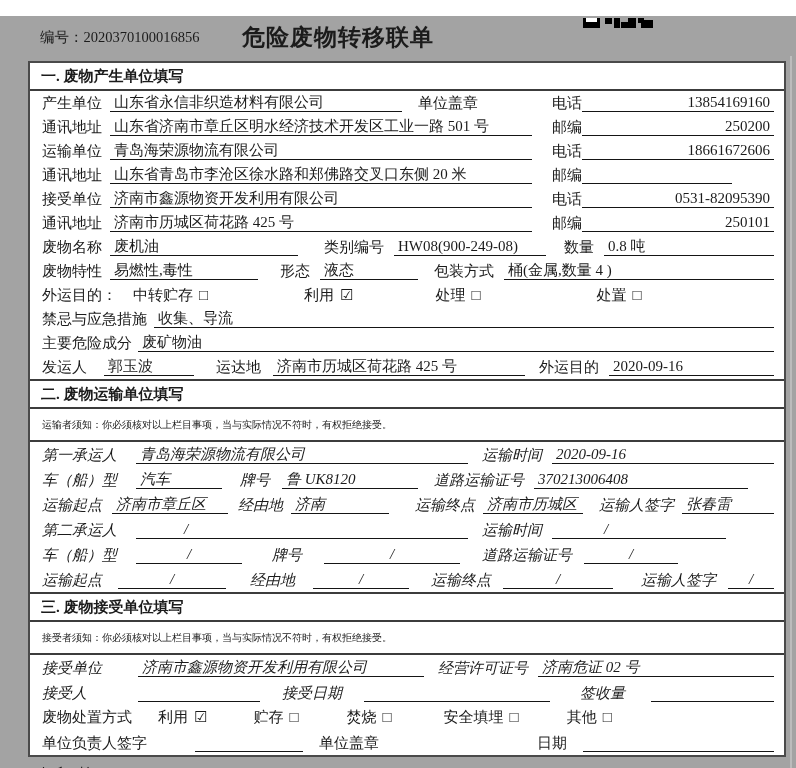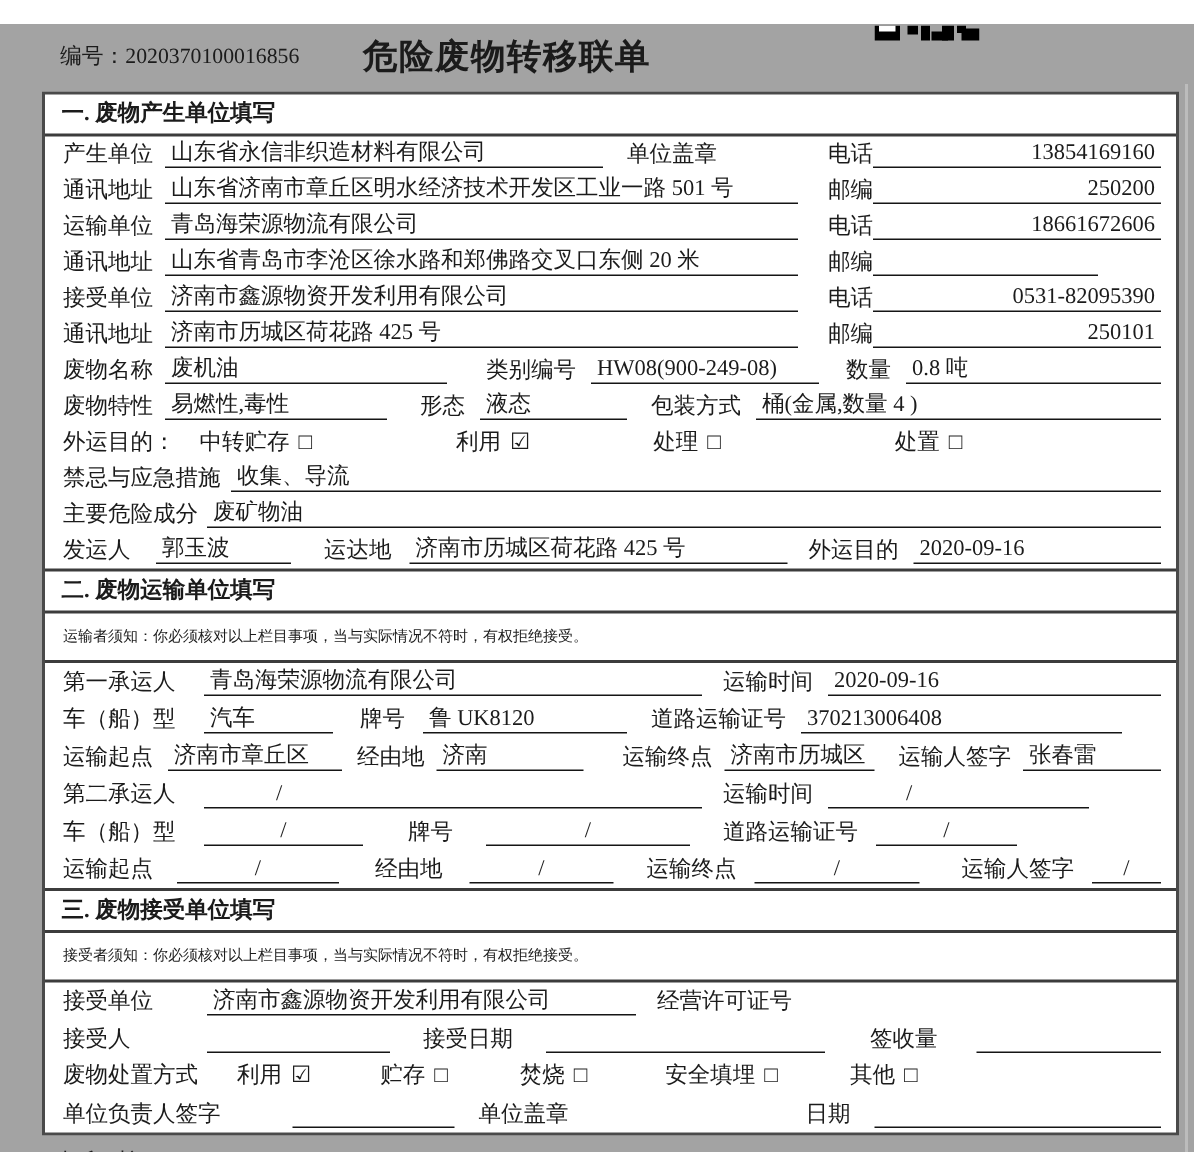--- a/index.html
+++ b/index.html
@@ -20,21 +20,21 @@
   
   .page-edge { position:absolute; left:790px; top:40px; bottom:0; width:2px; background:#bcbcbc; }
 
   
   .form-table { position:absolute; left:28px; top:45px; width:758px; border:2px solid #4a4a4a; background:#fff; }
   .sec-h { font-weight:bold; font-size:15px; padding:3px 10px 3px 11px; border-bottom:2px solid #3c3c3c; line-height:20px; }
   .sec-h.mid { border-top:2px solid #3c3c3c; }
   .notice { padding:6px 10px 6px 12px; line-height:19px; border-bottom:2px solid #3c3c3c; font-size:10px; }
 
   .row { display:flex; align-items:flex-end; height:24px; padding:0 10px 3px 12px; }
-  .row25 { height:25px; }
+  .row25 { height:25px;font-style:italic; }
   .lab { line-height:17px; white-space:nowrap; }
   .val { line-height:17px; border-bottom:1px solid #151515; padding:0 4px; white-space:nowrap; }
   .flexv { flex:1 1 auto; }
   .ctr { text-align:center; }
   .rgt { display:flex; width:232px; margin-left:auto; align-items:flex-end; flex:0 0 auto;text-align:right; }
   .rgt .lab { width:40px; }
   .rgt .val { flex:1 1 auto; }
   .opt { display:flex; align-items:flex-end; }
   .opt .mark { margin-left:6px; line-height:17px; font-size:15px; }
 
@@ -238,20 +238,21 @@
       <span class="val flexv ctr" style="margin-left:12px">/</span>
     </div>
 
     <div class="sec-h mid">三. 废物接受单位填写</div>
     <div class="notice">接受者须知：你必须核对以上栏目事项，当与实际情况不符时，有权拒绝接受。</div>
 
     <div class="row row25" style="padding-top:4px">
       <span class="lab" style="width:68px">接受单位</span>
       <span class="val" style="width:286px; margin-left:28px">济南市鑫源物资开发利用有限公司</span>
       <span class="lab" style="margin-left:14px">经营许可证号</span>
+      <span class="val flexv" style="margin-left:10px">济南危证 02 号</span>
     </div>
 
     <div class="row row25">
       <span class="lab" style="width:52px">接受人</span>
       <span class="val" style="width:122px; margin-left:44px"></span>
       <span class="lab" style="margin-left:22px">接受日期</span>
       <span class="val" style="width:186px; margin-left:22px"></span>
       <span class="lab" style="margin-left:30px">签收量</span>
       <span class="val flexv" style="margin-left:26px"></span>
     </div>

